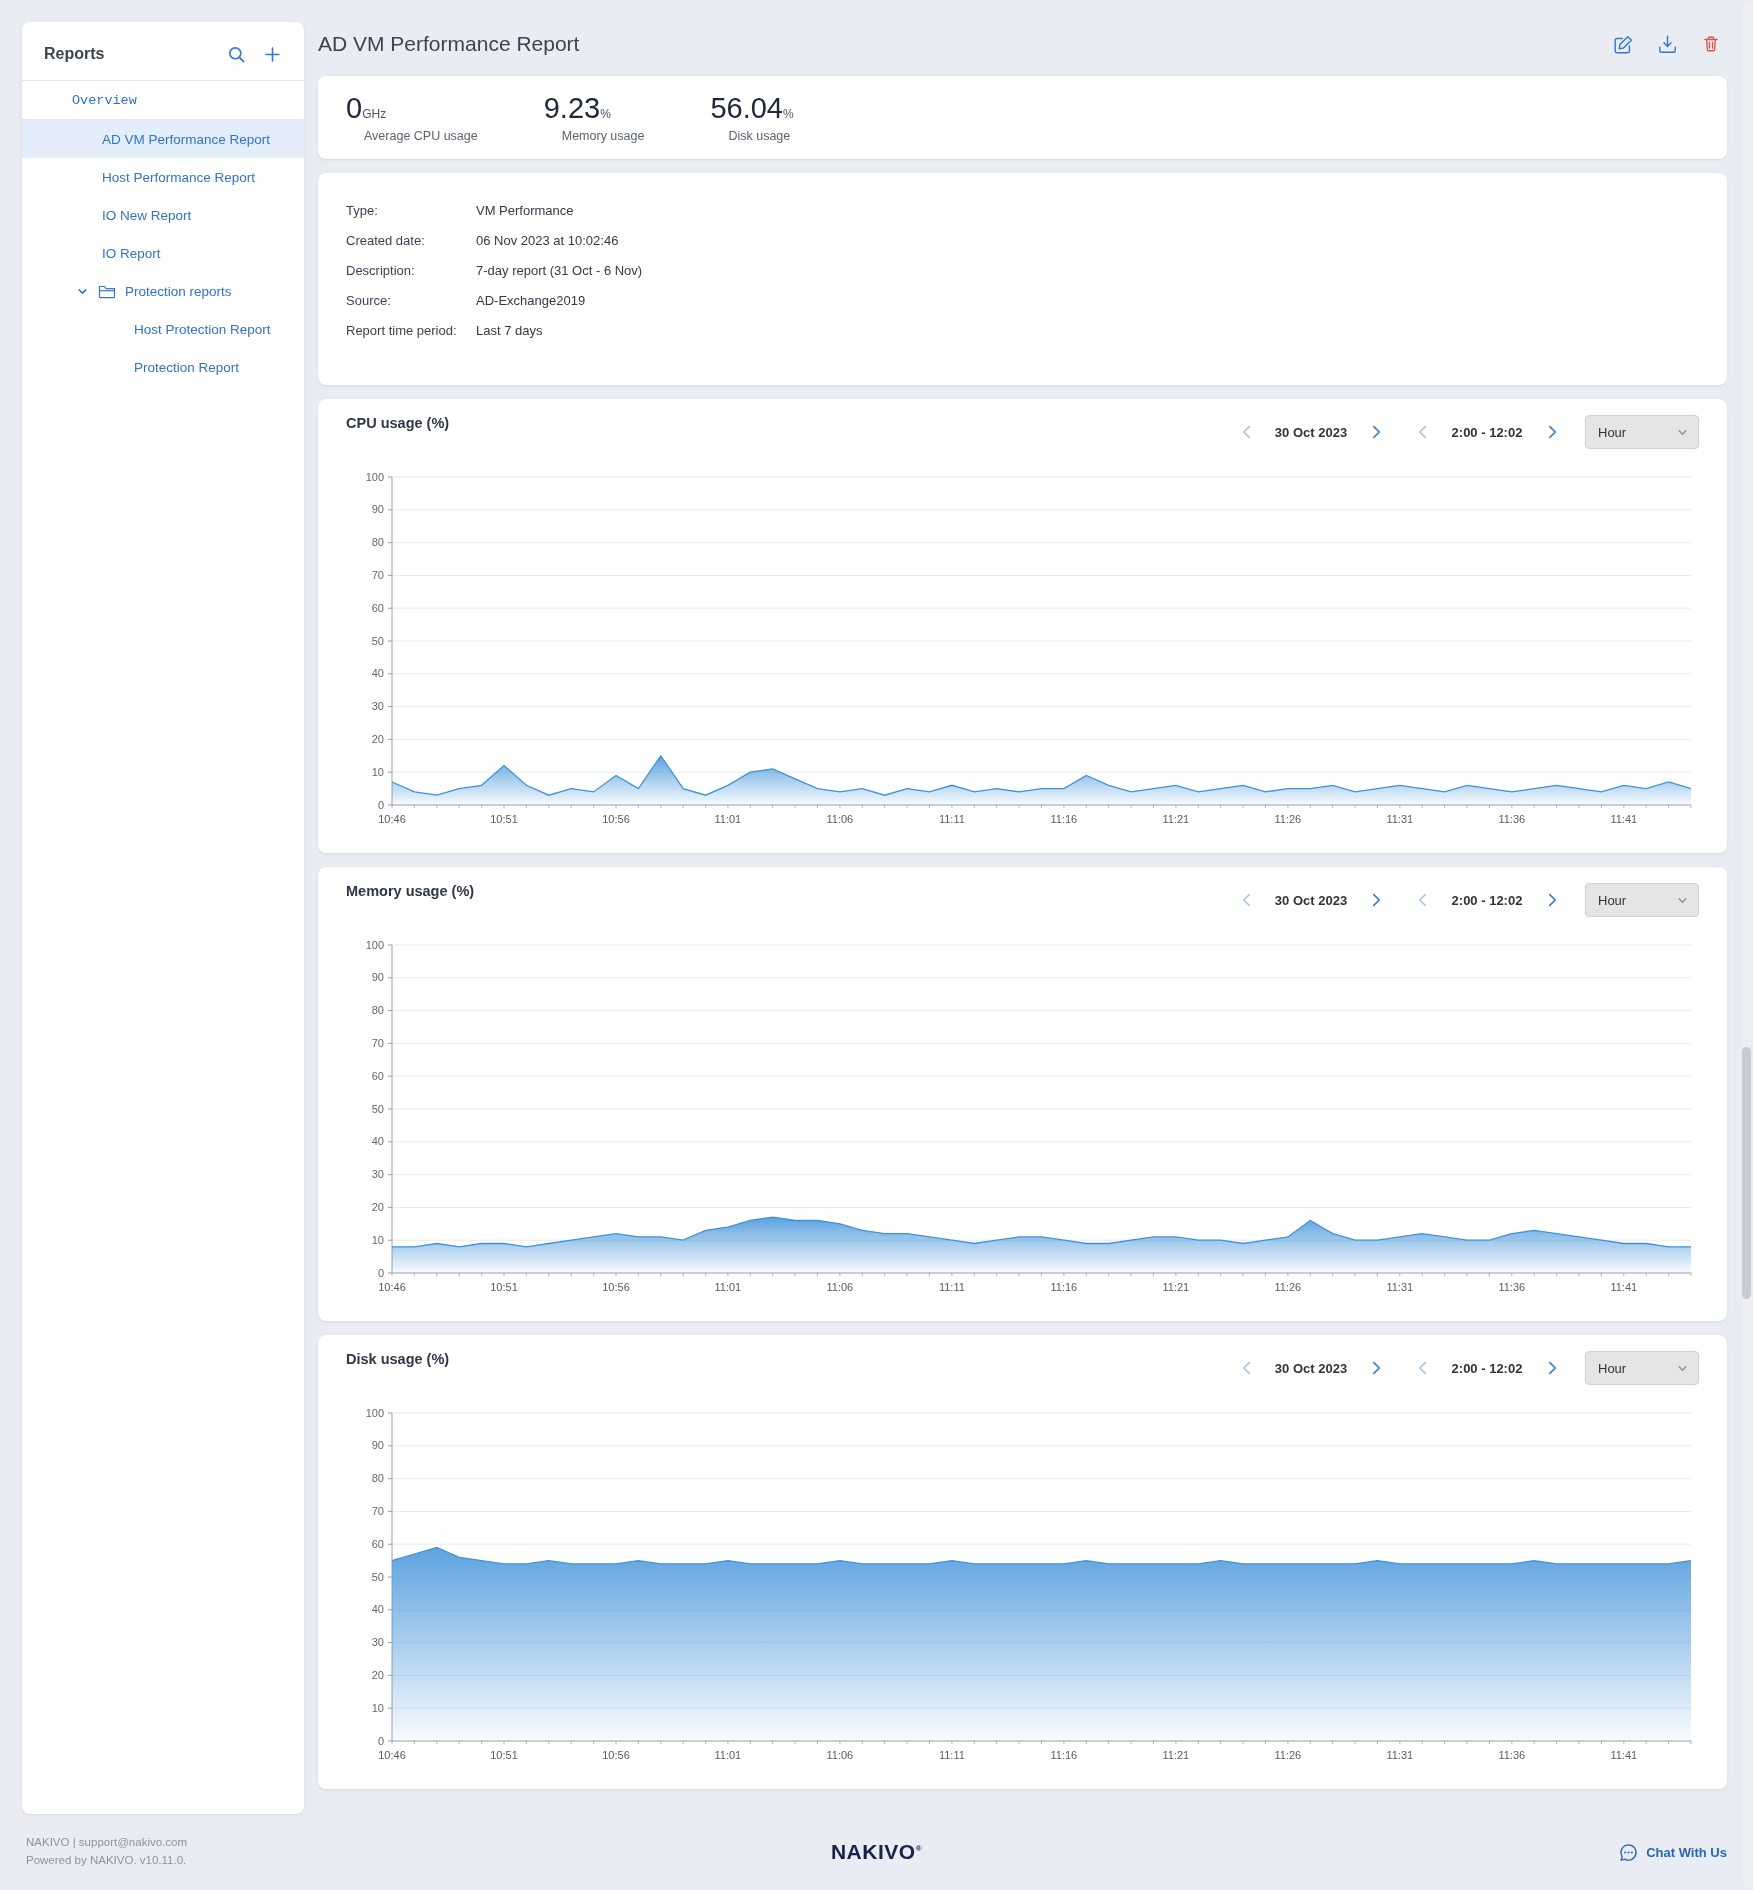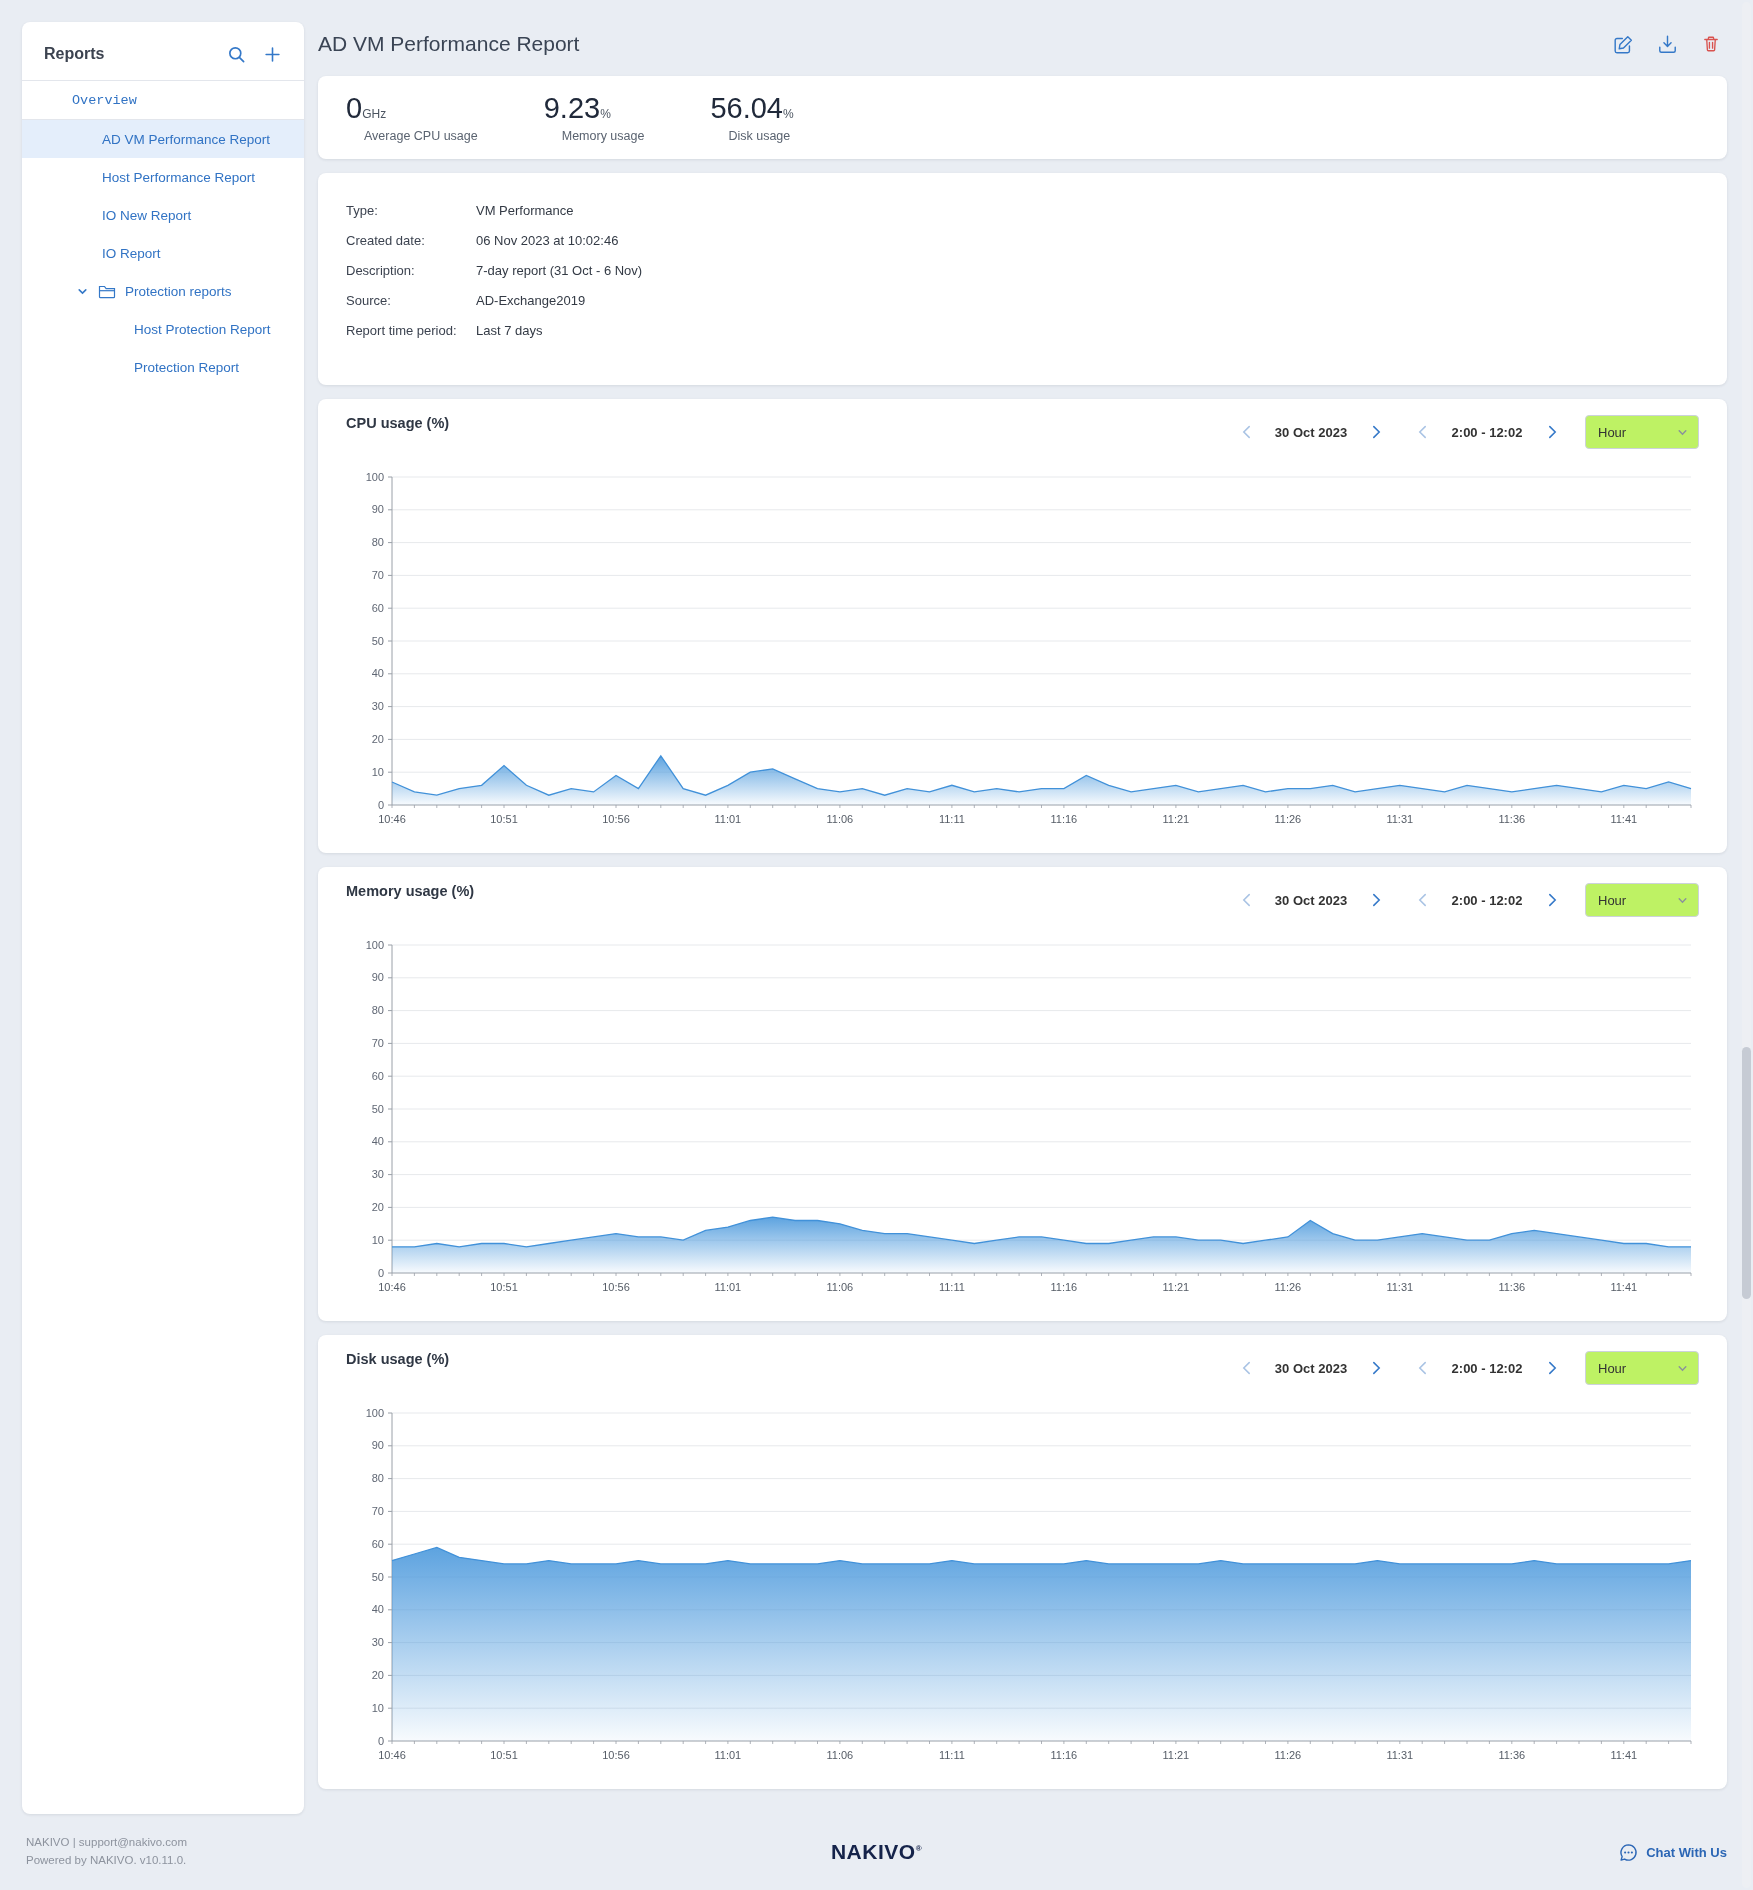--- a/index.html
+++ b/index.html
@@ -72,21 +72,21 @@
   .chart-controls { display:flex; align-items:center; }
   .nav-arrow {
     width:18px; height:18px; color:#3478c8; cursor:pointer;
     display:inline-flex; align-items:center; justify-content:center;
   }
   .nav-arrow.prev { color:#a9c3e4; }
   .ctl-text { font-size:13px; color:#333; width:112px; text-align:center;font-weight:bold; }
   .ctl-gap { width:28px; }
   .select {
     width:114px; height:34px; margin-left:24px;
-    border:1px solid #ccd2db; border-radius:4px; background:#bef264;
+    border:1px solid #ccd2db; border-radius:4px; background:#e5e5e5;
     display:flex; align-items:center; justify-content:space-between;
     padding:0 10px 0 12px; font-size:13px; color:#333; cursor:pointer;
   }
   .select .chev { color:#8a919c; display:inline-flex; }
   .plot { width:100%; }
 
   
   .footer { height:76px; display:flex; align-items:center; padding:0 26px; position:relative; }
   .footer-left { font-size:11.5px; color:#8d939e; line-height:1.55; }
   .footer-logo {

